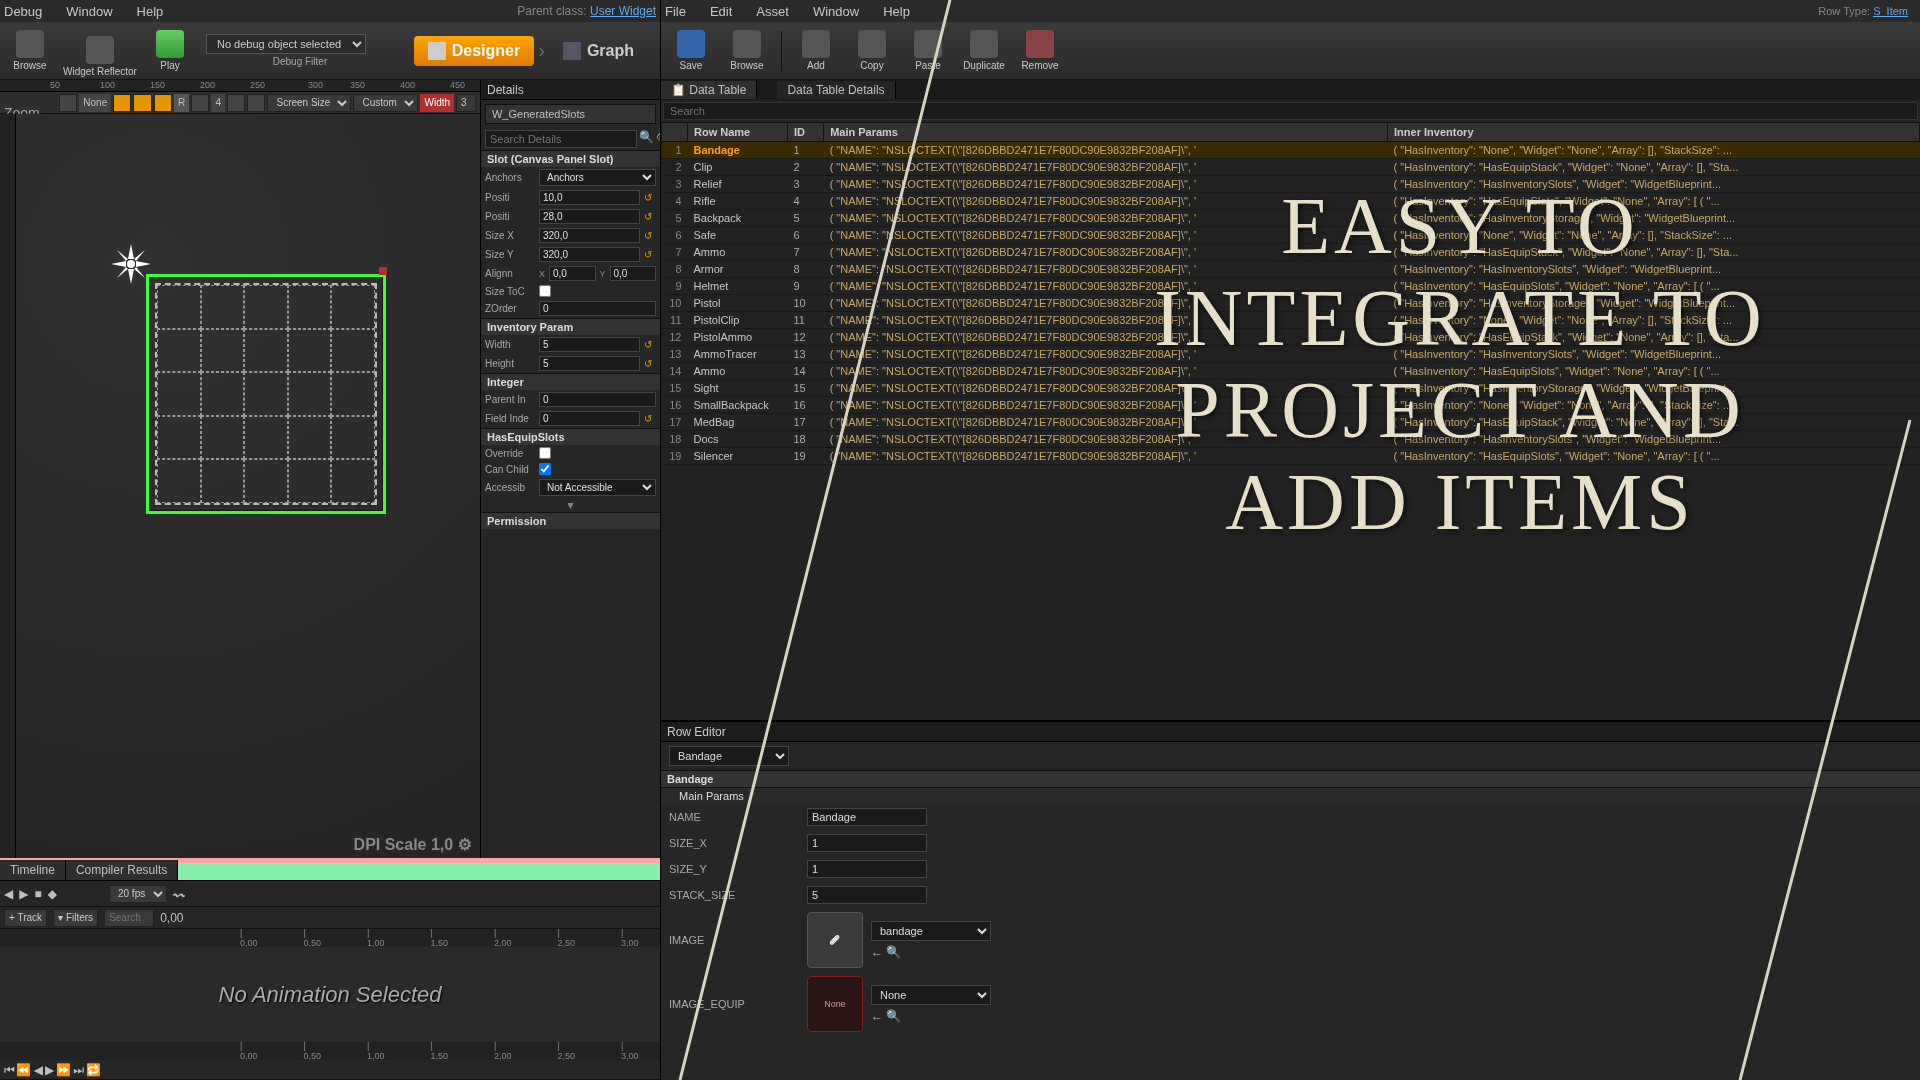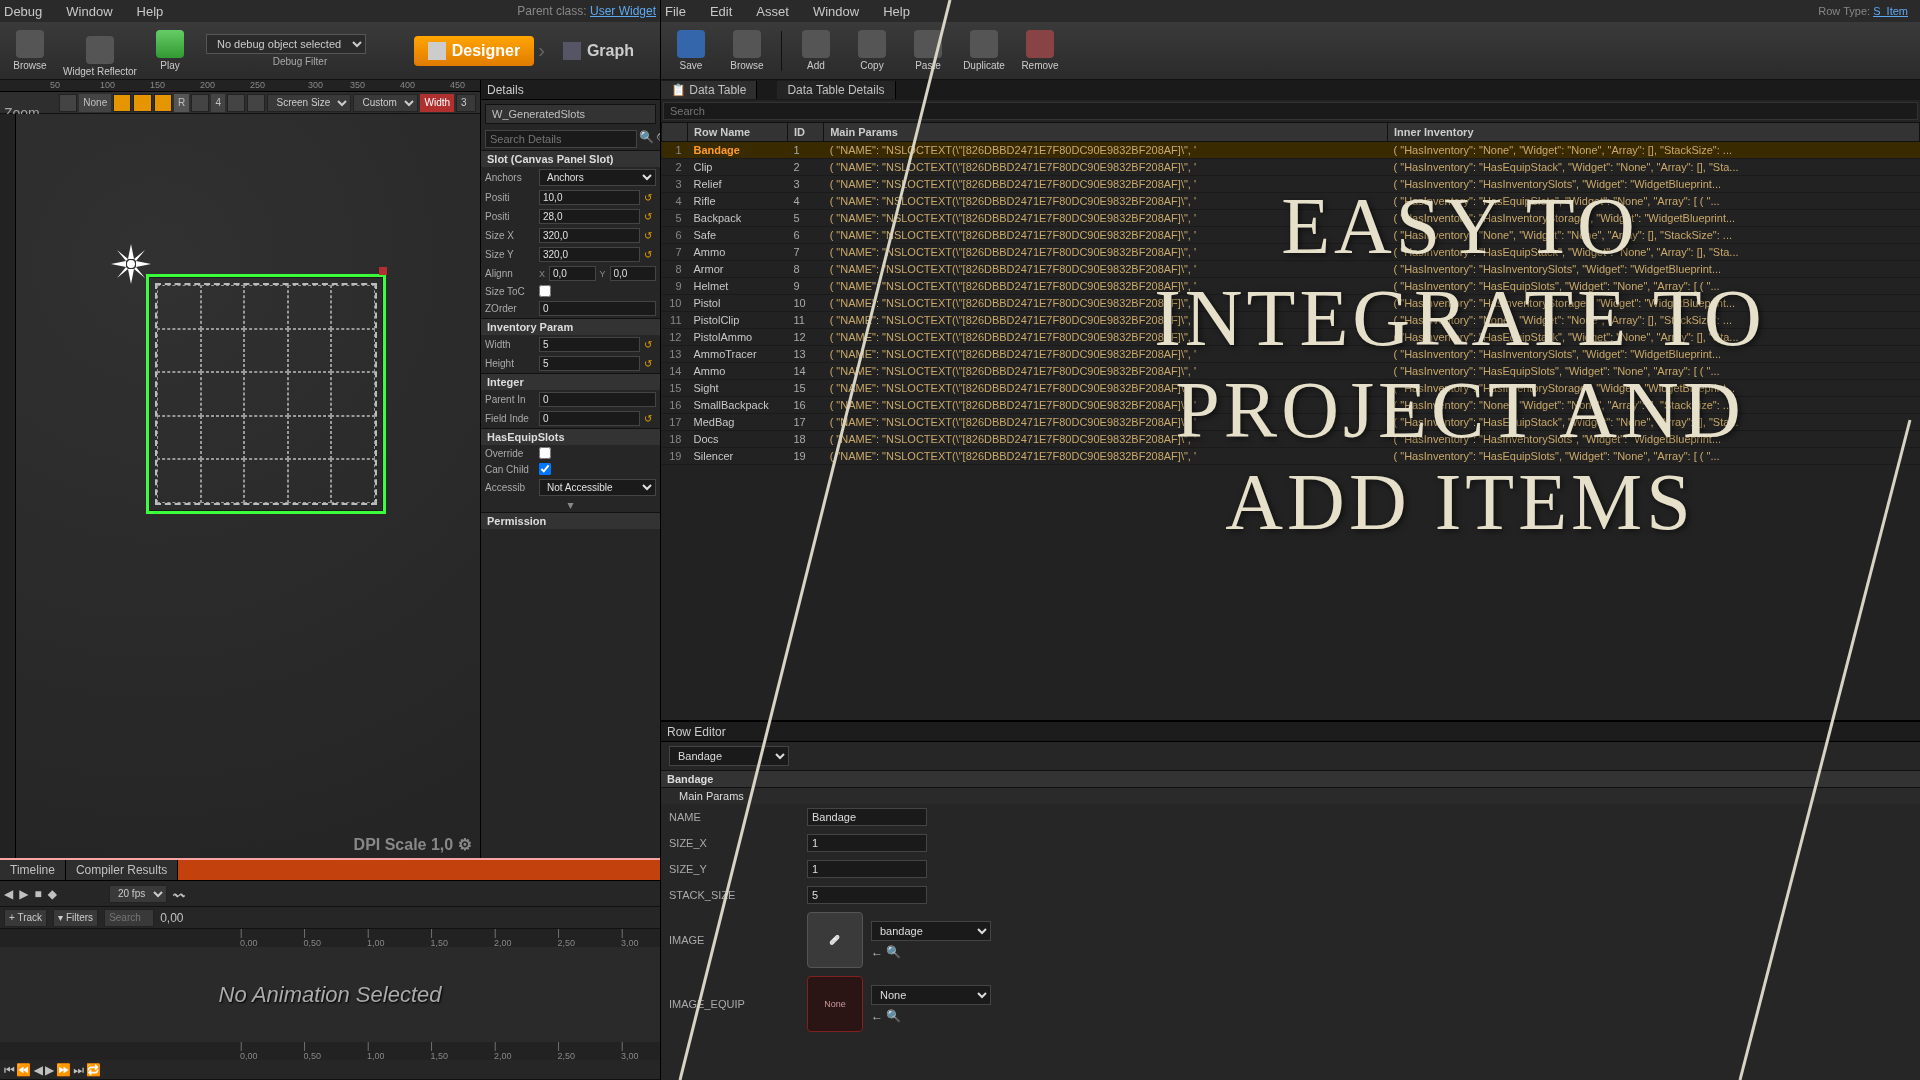--- a/index.html
+++ b/index.html
@@ -57,21 +57,21 @@
 .search-row { display: flex; gap: 2px; margin: 2px 4px; }
 .search-row input { flex: 1; background: #1a1a1a; border: 1px solid #444; color: #ccc; padding: 2px 4px; font-size: 11px; }
 .sect { background: #333; padding: 2px 6px; font-size: 11px; color: #ddd; border-top: 1px solid #111; font-weight: bold; }
 .prop-row { display: flex; align-items: center; padding: 2px 4px; gap: 4px; }
 .prop-row label { width: 50px; font-size: 10px; color: #aaa; }
 .prop-in { flex: 1; background: #1a1a1a; border: 1px solid #444; color: #e0e0e0; font-size: 10px; padding: 1px 3px; min-width: 0; }
 .reset { width: 12px; height: 12px; color: #e5a000; font-size: 10px; }
 .chk { width: 12px; height: 12px; }
 
 
-.bottom-tabs { height: 22px; background: #c2410c; display: flex; align-items: flex-end; border-top: 2px solid #fca5a5; }
+.bottom-tabs { height: 22px; background: #86efac; display: flex; align-items: flex-end; border-top: 5px solid #fca5a5; }
 .btab { padding: 3px 10px; font-size: 12px; background: #2e2e2e; border-right: 1px solid #000; }
 .timeline-area { height: 200px; background: #262626; display: flex; flex-direction: column; border-top: 1px solid #000; }
 .tl-controls { height: 26px; display: flex; align-items: center; padding: 0 4px; gap: 6px; border-bottom: 1px solid #111; }
 .tl-body { flex: 1; position: relative; background: #2a2a2a; }
 .no-anim { position: absolute; left: 50%; top: 50%; transform: translate(-50%,-50%); font-size: 22px; color: #aaa; font-style: italic; text-shadow: 1px 1px 2px #000; }
 .tl-ruler { height: 18px; background: #222; font-size: 9px; color: #888; display: flex; align-items: center; padding-left: 240px; gap: 46px; }
 
 
 .dt-tabs { height: 20px; background: #1a1a1a; display: flex; align-items: center; }
 .dt-tab { padding: 2px 10px; font-size: 12px; background: #2e2e2e; border-right: 1px solid #000; }

